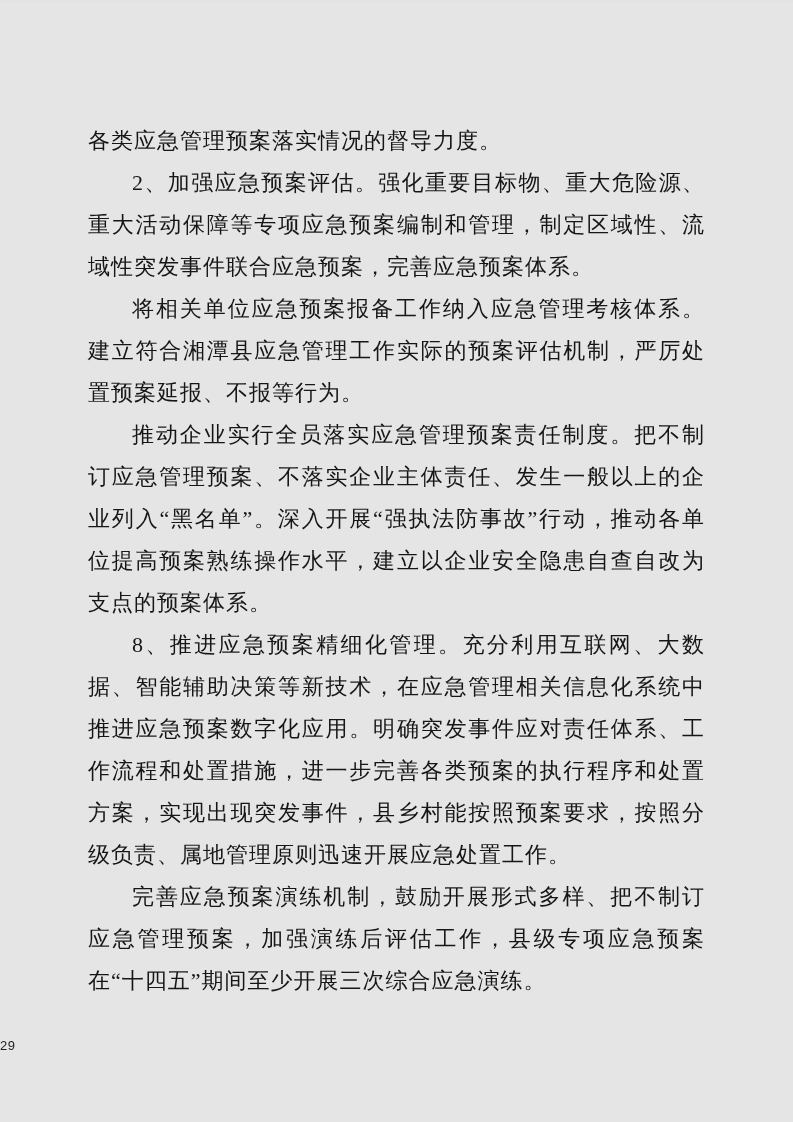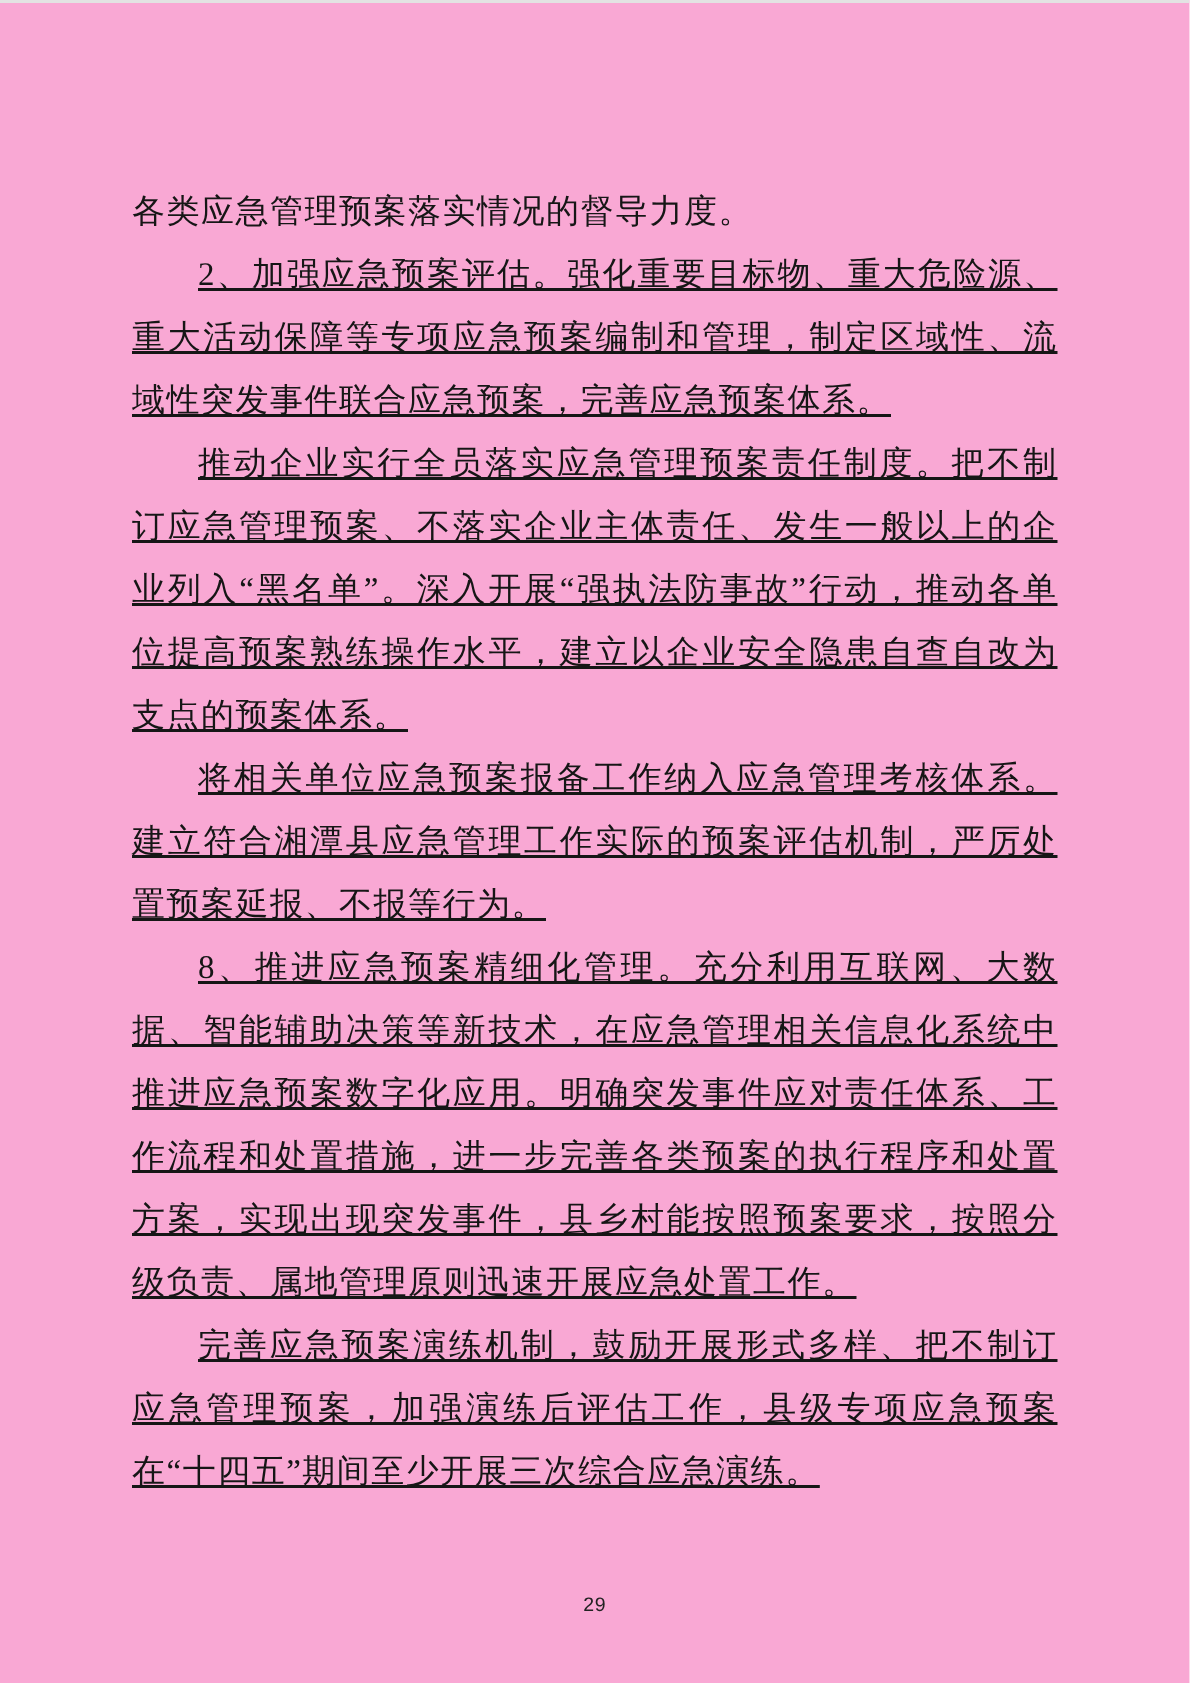--- a/index.html
+++ b/index.html
@@ -4,21 +4,21 @@
 <style>
   html, body {
     margin: 0;
     padding: 0;
     background: #ffffff;
   }
   .page {
     position: relative;
     width: 793px;
     height: 1122px;
-    background: #f9a8d4;
+    background: #e5e5e5;
     box-sizing: border-box;
     border-top: 2px solid #e3e3e3;
     overflow: hidden;
     font-family: "Liberation Serif", serif;
   }
   .content {
     position: absolute;
     top: 118px;
     left: 88px;
     width: 617px;
@@ -28,44 +28,42 @@
     letter-spacing: 1px;
     text-align: justify;
   }
   .content p {
     margin: 0;
     padding: 0;
     text-align: justify;
   }
   .content p.indent {
     text-indent: 2em;
-    text-decoration: underline;
   }
   .content p.no-indent {
     text-indent: 0;
   }
   .footer {
     position: absolute;
     top: 1036px;
     left: 0;
     width: 100%;
-    text-align: center;
+    text-align: left;
     font-family: "Liberation Sans", sans-serif;
     font-size: 13px;
     color: #222222;
     letter-spacing: 0.5px;
-    margin-top: 24px;
   }
 </style>
 </head>
 <body>
 
 <div class="page">
   <div class="content">
     <p class="no-indent">各类应急管理预案落实情况的督导力度。</p>
     <p class="indent">2、加强应急预案评估。强化重要目标物、重大危险源、重大活动保障等专项应急预案编制和管理，制定区域性、流域性突发事件联合应急预案，完善应急预案体系。</p>
+    <p class="indent">将相关单位应急预案报备工作纳入应急管理考核体系。建立符合湘潭县应急管理工作实际的预案评估机制，严厉处置预案延报、不报等行为。</p>
     <p class="indent">推动企业实行全员落实应急管理预案责任制度。把不制订应急管理预案、不落实企业主体责任、发生一般以上的企业列入“黑名单”。深入开展“强执法防事故”行动，推动各单位提高预案熟练操作水平，建立以企业安全隐患自查自改为支点的预案体系。</p>
-    <p class="indent">将相关单位应急预案报备工作纳入应急管理考核体系。建立符合湘潭县应急管理工作实际的预案评估机制，严厉处置预案延报、不报等行为。</p>
     <p class="indent">8、推进应急预案精细化管理。充分利用互联网、大数据、智能辅助决策等新技术，在应急管理相关信息化系统中推进应急预案数字化应用。明确突发事件应对责任体系、工作流程和处置措施，进一步完善各类预案的执行程序和处置方案，实现出现突发事件，县乡村能按照预案要求，按照分级负责、属地管理原则迅速开展应急处置工作。</p>
     <p class="indent">完善应急预案演练机制，鼓励开展形式多样、把不制订应急管理预案，加强演练后评估工作，县级专项应急预案在“十四五”期间至少开展三次综合应急演练。</p>
   </div>
   <div class="footer">29</div>
 </div>
 
 </body></html>

